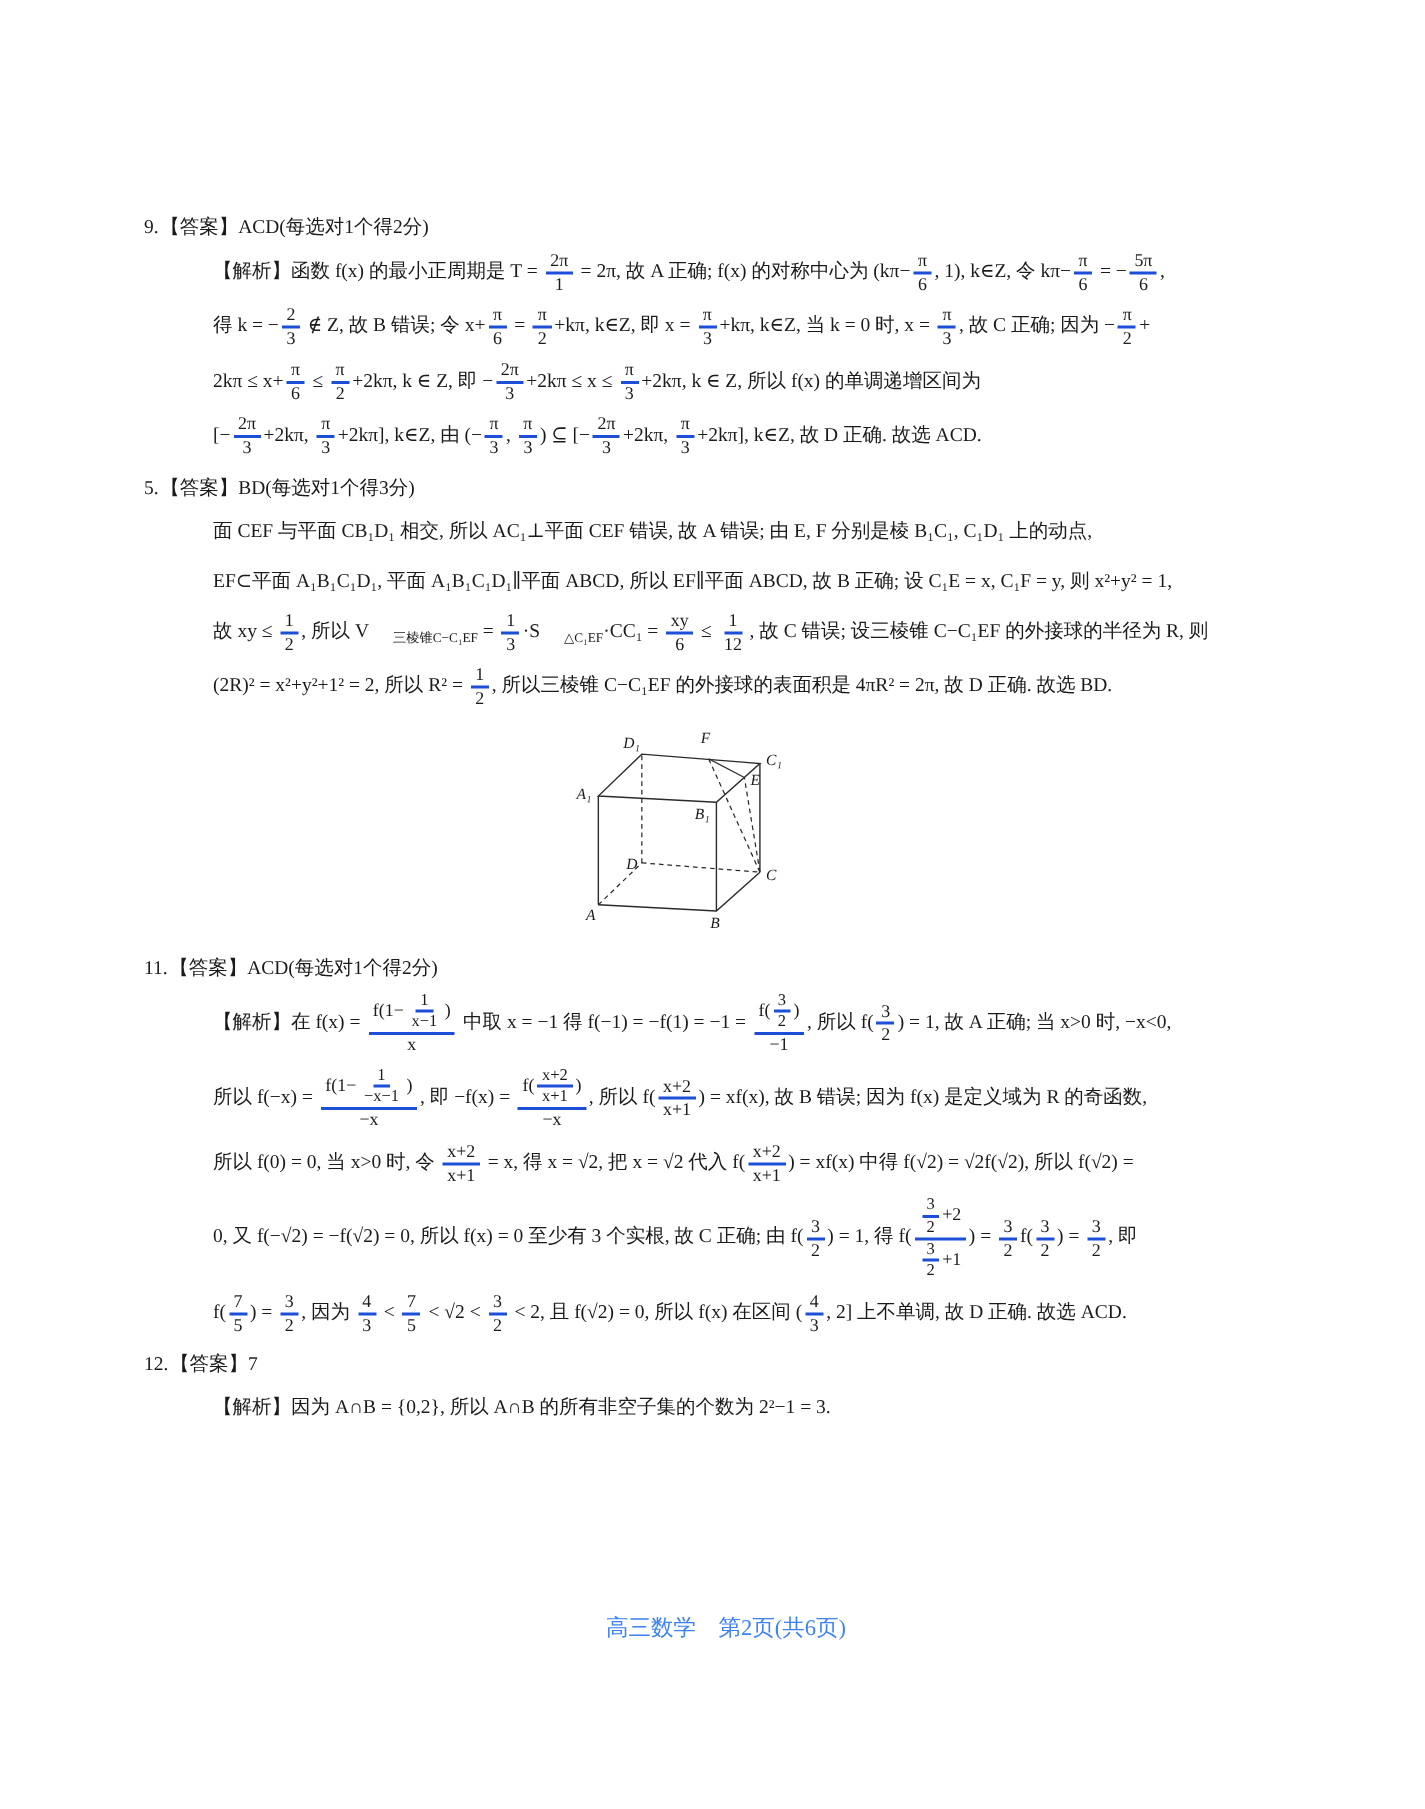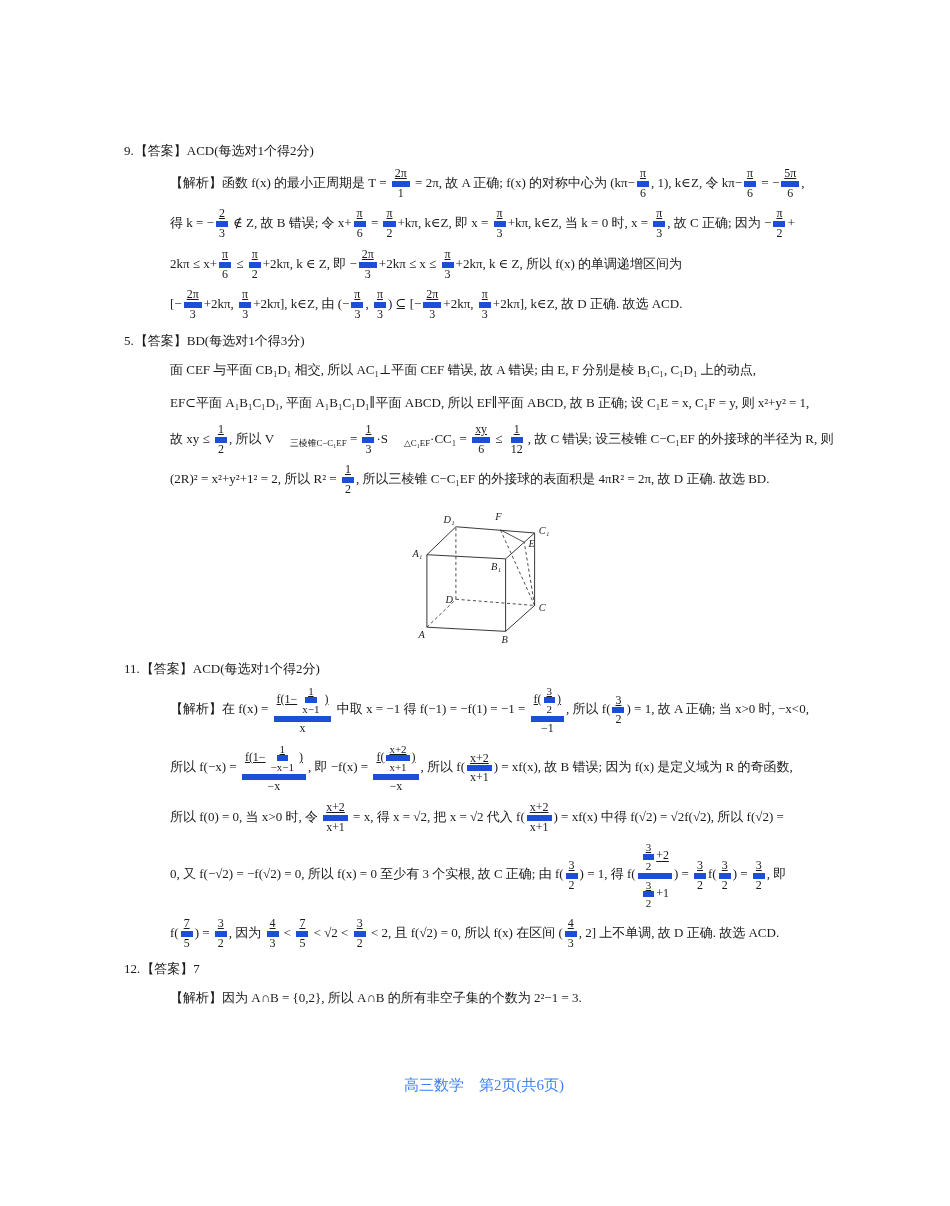--- a/index.html
+++ b/index.html
@@ -1,30 +1,30 @@
 <!DOCTYPE html>
 <html><head>
 <meta charset="utf-8">
 <style>
   html,body{margin:0;padding:0;}
   body{
     width:950px;height:1206px;background:#ffffff;color:#1a1a1a;position:relative;
     font-family:"Liberation Serif","DejaVu Serif",serif;font-size:13px;
   }
-  .sheet{position:absolute;left:124px;top:132px;width:728px;}
+  .sheet{position:absolute;left:96px;top:132px;width:728px;}
   .question{margin-bottom:4px;}
   .q-head{margin:10px 0 2px 0;}
   .q-head .qnum{margin-right:1px;}
   .q-body{margin-left:46px;}
   .math-line{margin:7px 0;line-height:2.0;}
   .frac{
     display:inline-flex;flex-direction:column;align-items:center;
     vertical-align:middle;font-size:0.92em;line-height:1.15;margin:0 2px;text-align:center;
   }
-  .frac > .num{border-bottom:6px solid #1d4ed8;padding:0 3px;display:block;text-decoration:underline;}
+  .frac > .num{border-bottom:2px solid #1d4ed8;padding:0 3px;display:block;}
   .frac > .den{padding:0 3px;display:block;}
   sub{font-size:0.68em;margin-left:16px;}
   .cube-fig{margin:8px auto 6px auto;width:170px;text-align:center;}
   .cube-fig svg{display:block;}
   .page-footer{
     position:absolute;left:0;right:0;top:1076px;text-align:center;font-size:15px;color:#3b82f6;margin-left:18px;
   }
   svg text{font-family:"Liberation Serif","DejaVu Serif",serif;font-size:10px;font-style:italic;fill:#1a1a1a;}
 </style>
 </head>

